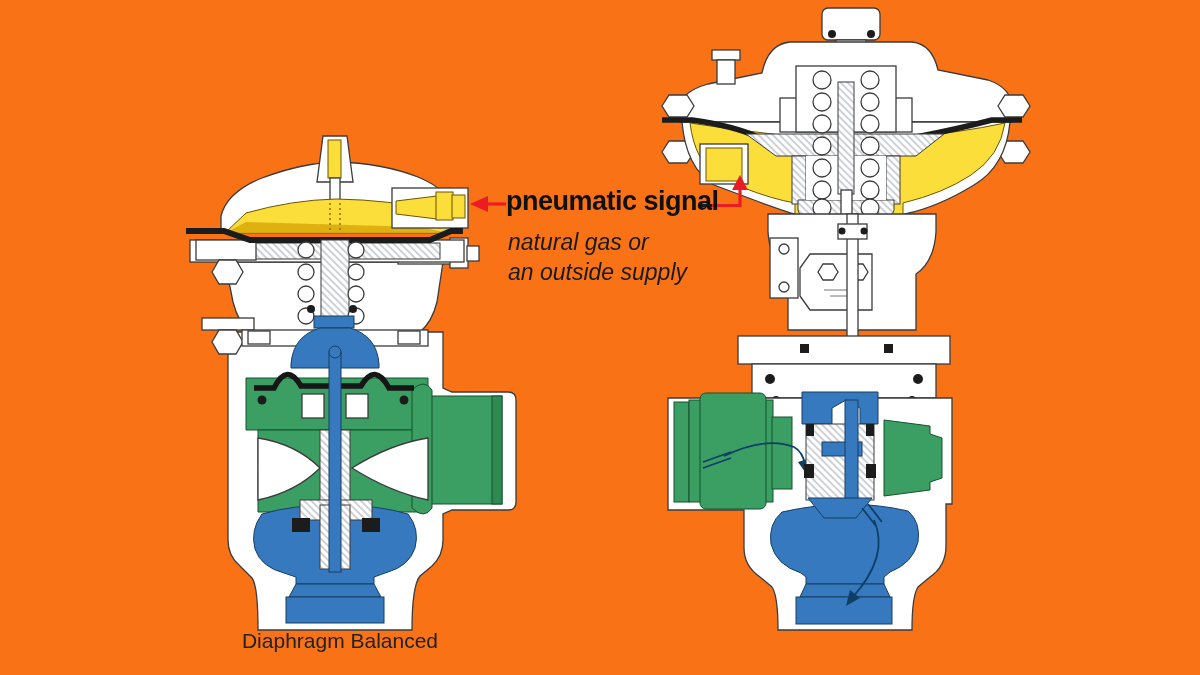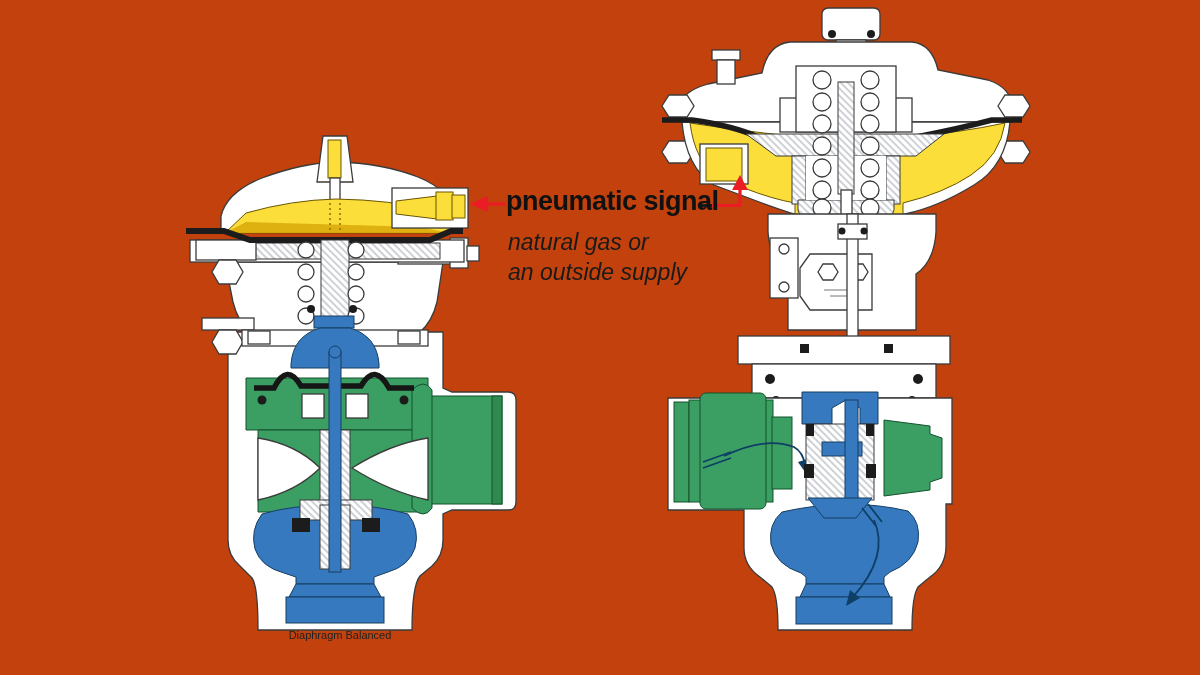--- a/index.html
+++ b/index.html
@@ -2,38 +2,38 @@
 <html style="--signal_yellow: #FBDE3A; --signal_gold: #D8A90A; --body_green: #3B9E63; --body_green_dark: #2F8A52; --flow_blue: #3679BE; --arrow_red: #EC1C24; --line_black: #1C1C1C; --outline_gray: #3B3B3B; --flow_arrow_blue: #0E3F66; --hatch_gray: #B9BEC4;"><head>
 <meta charset="utf-8">
 <style>
   :root{
     --signal_yellow:#FBDE3A; --signal_gold:#D8A90A; --body_green:#3B9E63;
     --body_green_dark:#2F8A52; --flow_blue:#3679BE; --arrow_red:#EC1C24;
     --line_black:#1C1C1C; --outline_gray:#3B3B3B; --flow_arrow_blue:#0E3F66;
     --hatch_gray:#B9BEC4;
   }
   html,body{margin:0;padding:0;background:#fff;}
-  #stage{position:relative;width:1200px;height:675px;background:#c2410c;overflow:hidden;
+  #stage{position:relative;width:1200px;height:675px;background:#f97316;overflow:hidden;
          font-family:"Liberation Sans","DejaVu Sans",sans-serif;}
   svg{position:absolute;left:0;top:0;}
   .oln{fill:#ffffff;stroke:var(--outline_gray,#3b3b3b);stroke-width:1.3;}
   .wht{fill:#ffffff;stroke:none;}
   .yel{fill:var(--signal_yellow,#FBDE3A);stroke:#6b5500;stroke-width:1;}
   .grn{fill:var(--body_green,#3B9E63);stroke:#14532d;stroke-width:1;}
   .blu{fill:var(--flow_blue,#3679BE);stroke:#173f63;stroke-width:1;}
   .blk{fill:var(--line_black,#1c1c1c);stroke:none;}
   .hat{fill:url(#hatch);stroke:var(--outline_gray,#3b3b3b);stroke-width:1;}
   .redln{stroke:var(--arrow_red,#EC1C24);stroke-width:3.2;fill:none;}
   .redfill{fill:var(--arrow_red,#EC1C24);stroke:none;}
   .flowln{stroke:var(--flow_arrow_blue,#0E3F66);stroke-width:1.8;fill:none;}
   .flowfill{fill:var(--flow_arrow_blue,#0E3F66);stroke:none;}
   .label-main{position:absolute;left:506px;top:186px;font-size:27px;font-weight:bold;
     letter-spacing:-0.5px;color:#111;white-space:nowrap;}
   .label-sub{position:absolute;font-size:23px;font-style:italic;color:#1a1a1a;white-space:nowrap;}
-  .caption{position:absolute;top:629px;font-size:11px;color:#222;text-align:center;white-space:nowrap;}
+  .caption{position:absolute;top:629px;font-size:21px;color:#222;text-align:center;white-space:nowrap;}
   #caption-left{left:175px;width:330px;}
   #caption-right{left:700px;width:320px;}
 </style>
 </head>
 <body>
 
 <div id="stage">
 
 <svg width="1200" height="675" viewBox="0 0 1200 675">
   <defs>

